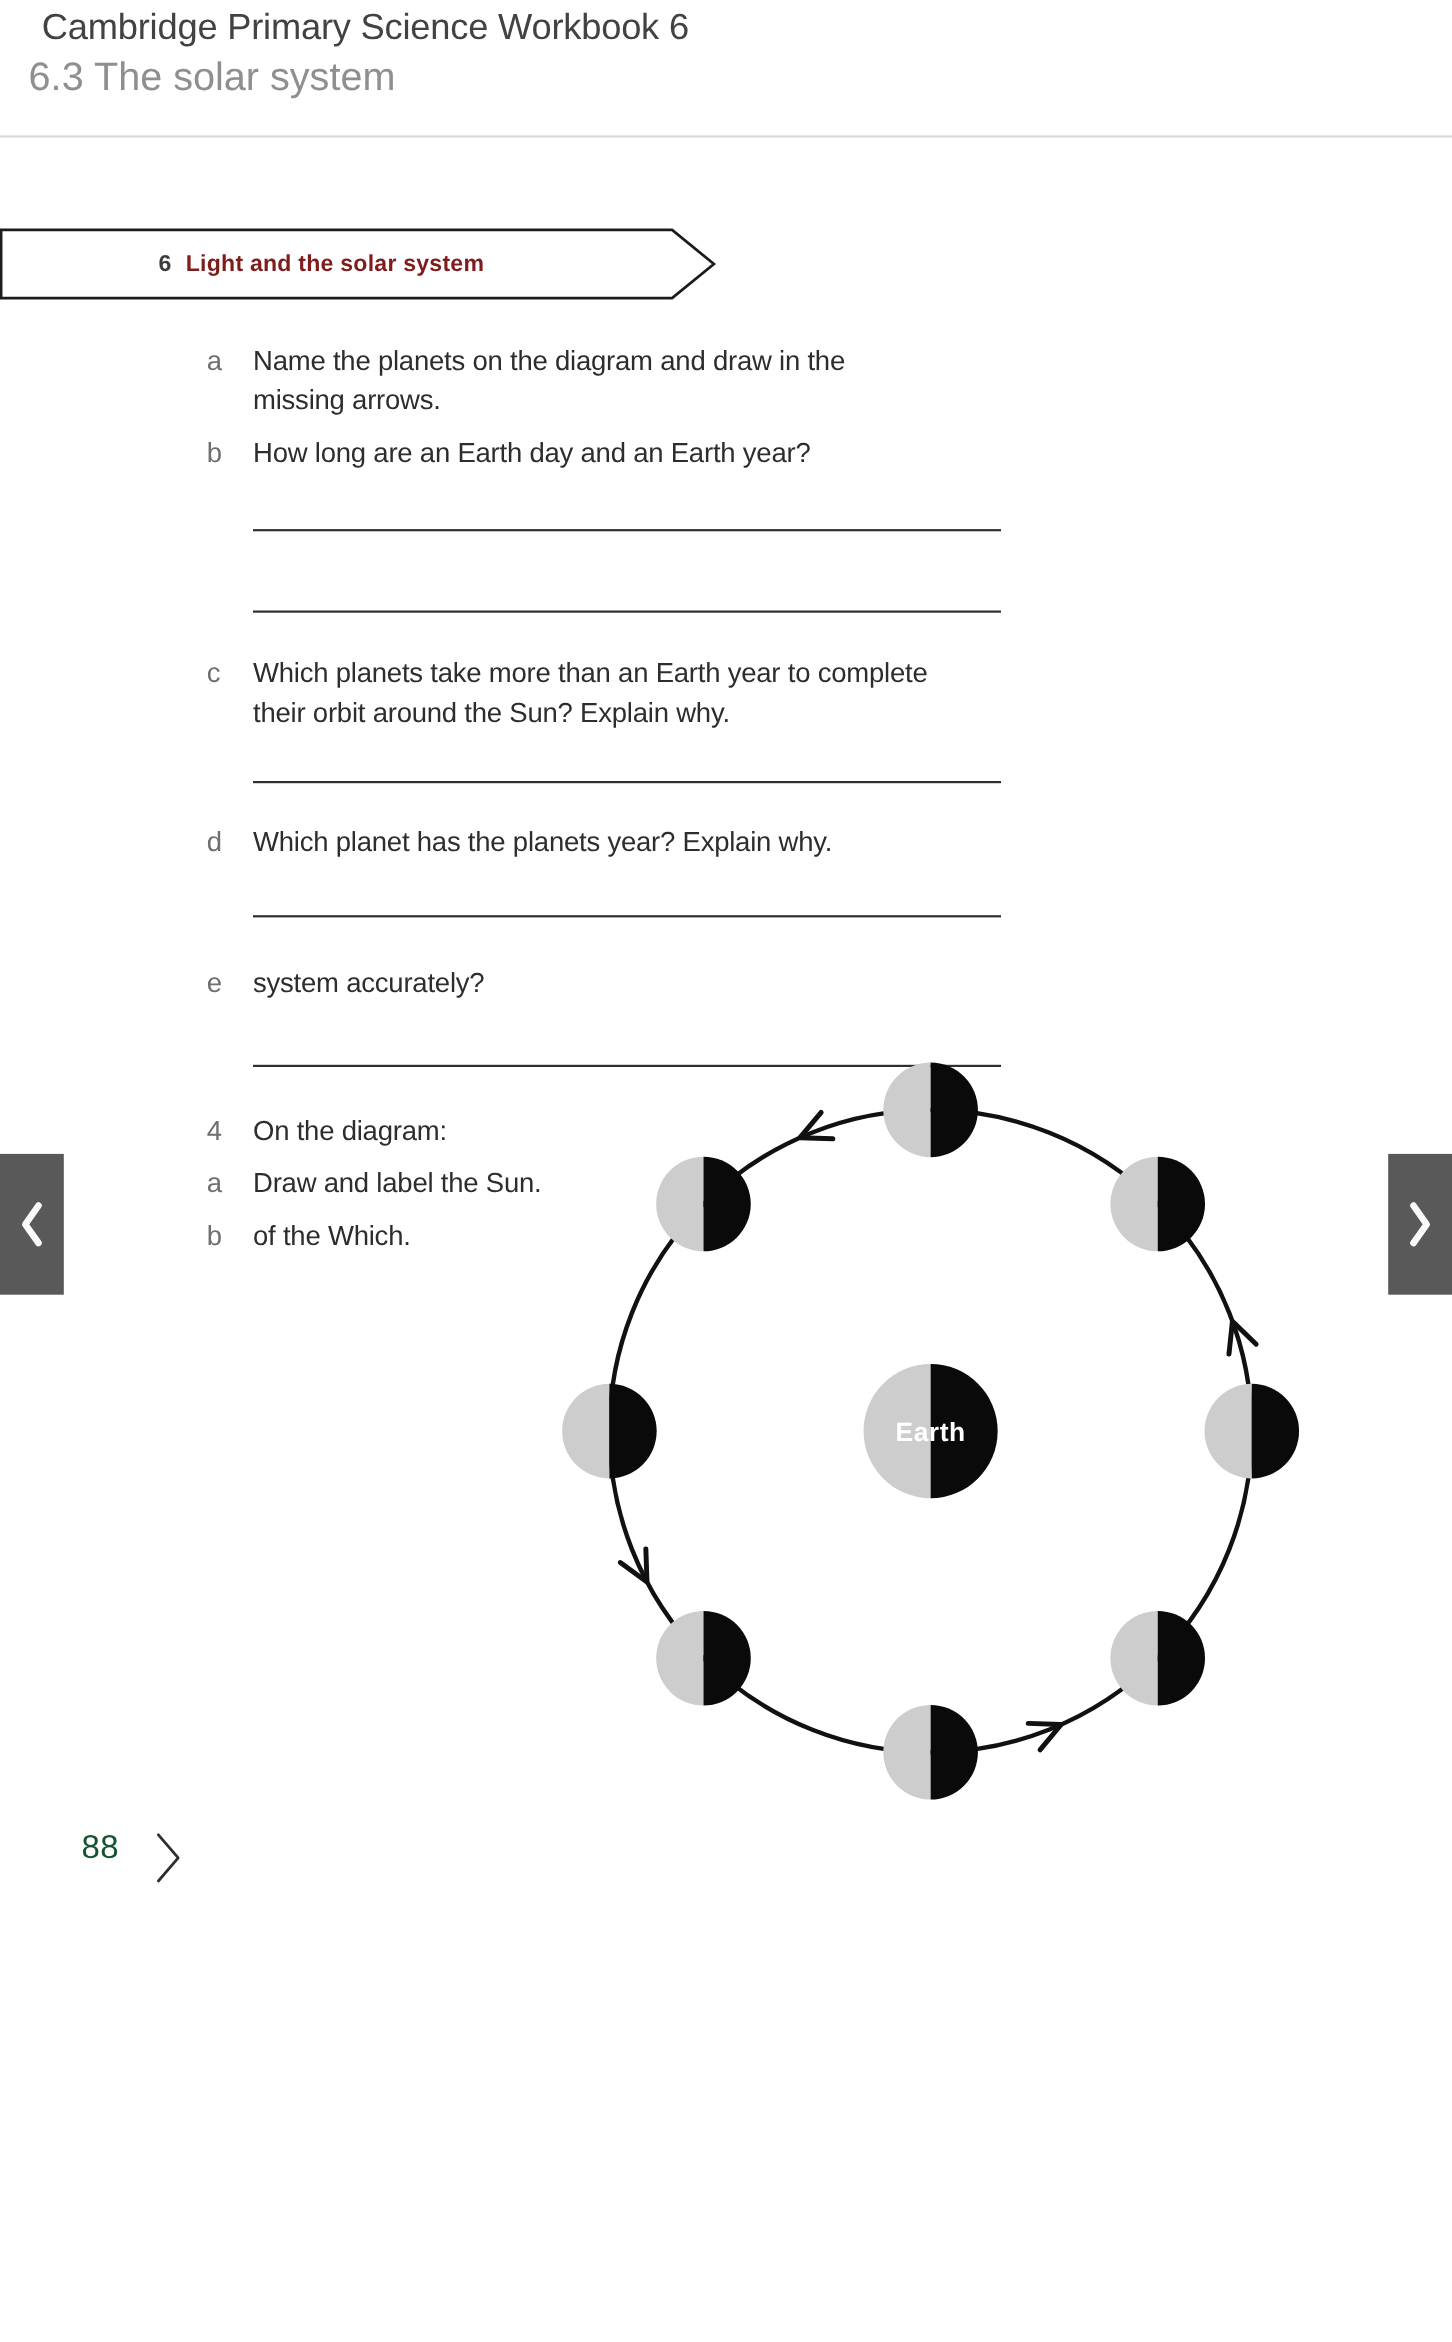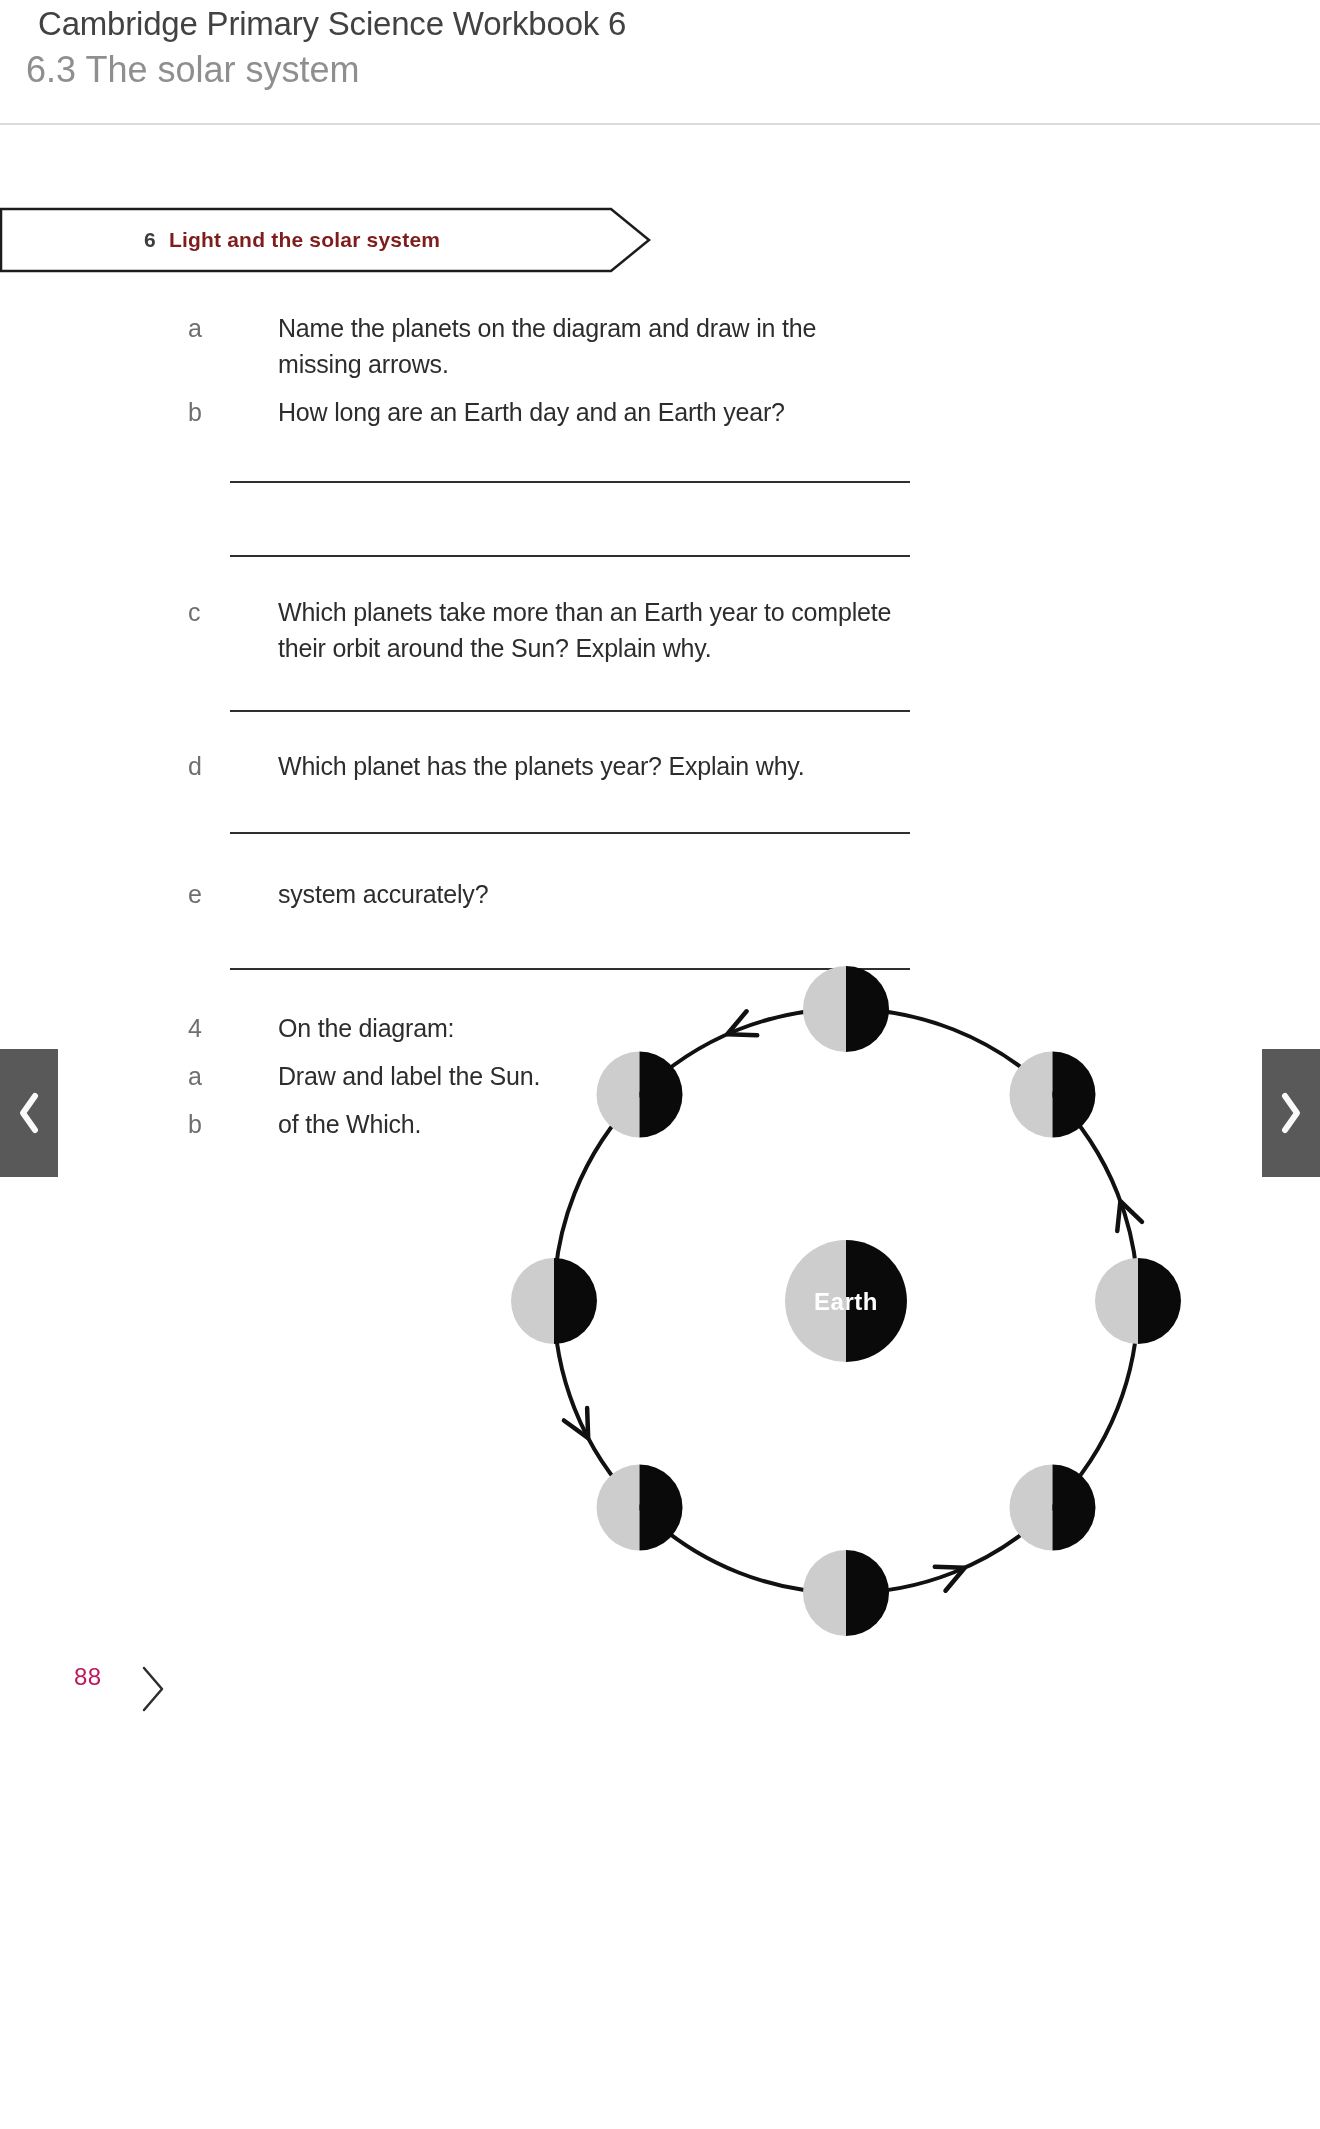--- a/index.html
+++ b/index.html
@@ -36,21 +36,21 @@
   .banner-text .num { color:#3d3d3d; font-weight:700; margin-right:13px; }
   .banner-text .ttl { color:#7f1d1d; font-weight:700; }
 
   
   .q {
     position:absolute; left:188px; width:760px;
     font-size:25px; line-height:36px; color:#2d2d2d;
     display:flex; letter-spacing:-0.2px;
   }
   .q .lbl { flex:0 0 42px; width:42px; color:#6f6f6f; }
-  .q .txt { flex:1;margin-left:48px; }
+  .q .txt { flex:1; }
 
   .answer-line {
     position:absolute; left:230px; width:680px; height:0;
     border-bottom:2px solid #2f2f2f;
   }
 
   
   .diagram { position:absolute; left:480px; top:944px; width:740px; height:740px; }
 
   
@@ -58,21 +58,21 @@
     position:absolute; top:1049px; width:58px; height:128px;
     background:#595959; border:none; display:flex;
     align-items:center; justify-content:center; cursor:pointer; padding:0;
   }
   .nav-btn.left  { left:0; }
   .nav-btn.right { right:0; }
 
   
   .page-number {
     position:absolute; left:74px; top:1663px;
-    font-size:24px; color:#be185d; letter-spacing:0.5px;text-align:center;
+    font-size:30px; color:#14532d; letter-spacing:0.5px;text-align:center;
   }
   .page-forward { position:absolute; left:139px; top:1664px; width:28px; height:50px; cursor:pointer; }
 </style>
 </head>
 <body>
 
 <div class="page">
 
   <div class="page-title">Cambridge Primary Science Workbook 6</div>
   <div class="page-subtitle">6.3 The solar system</div>

